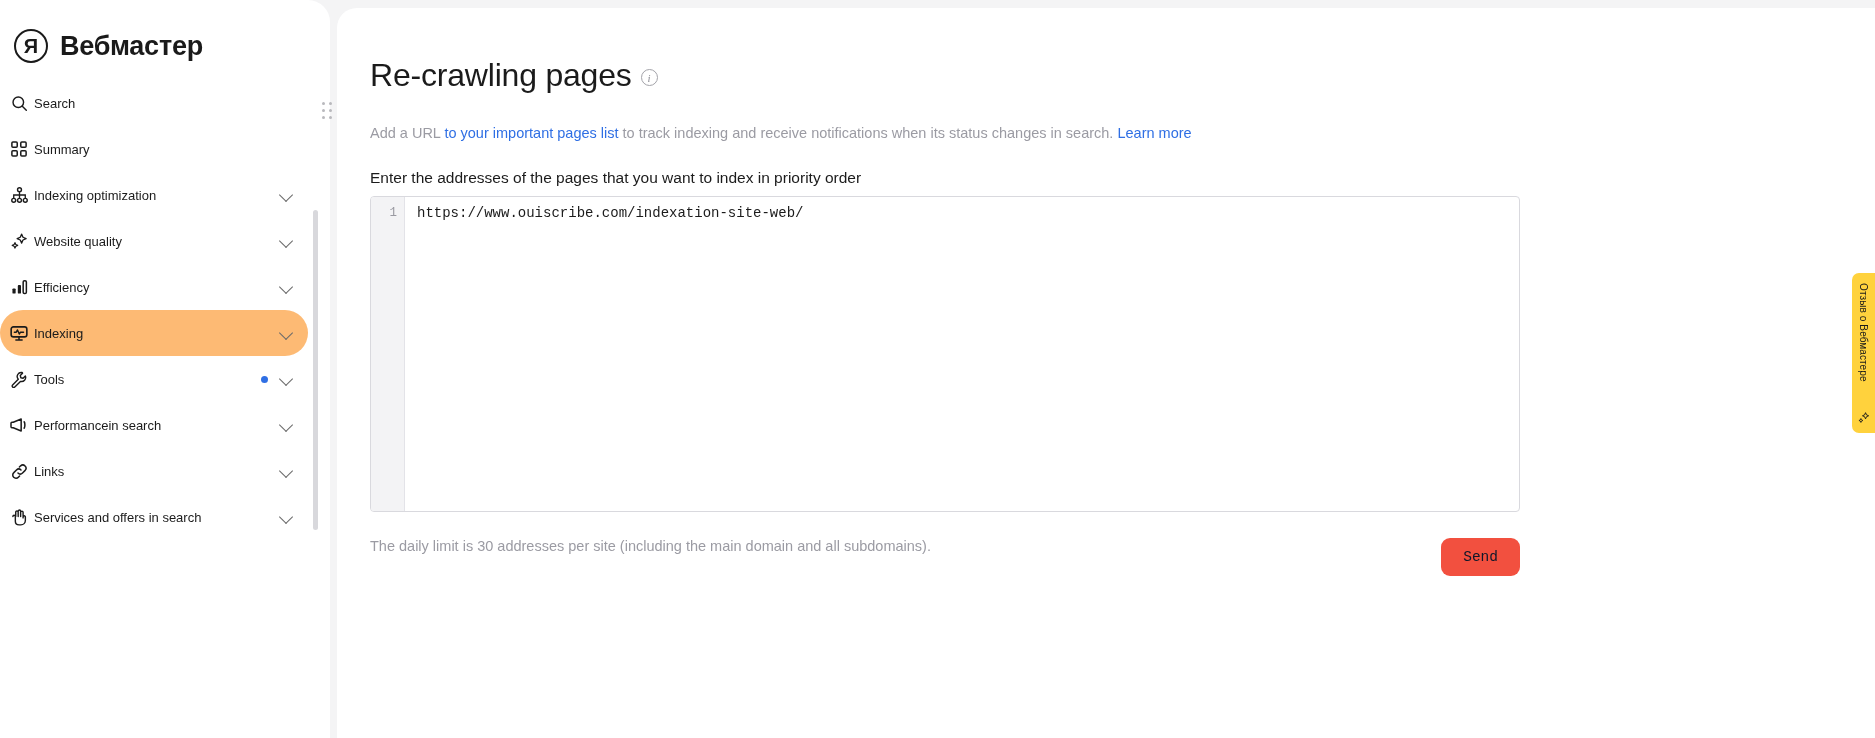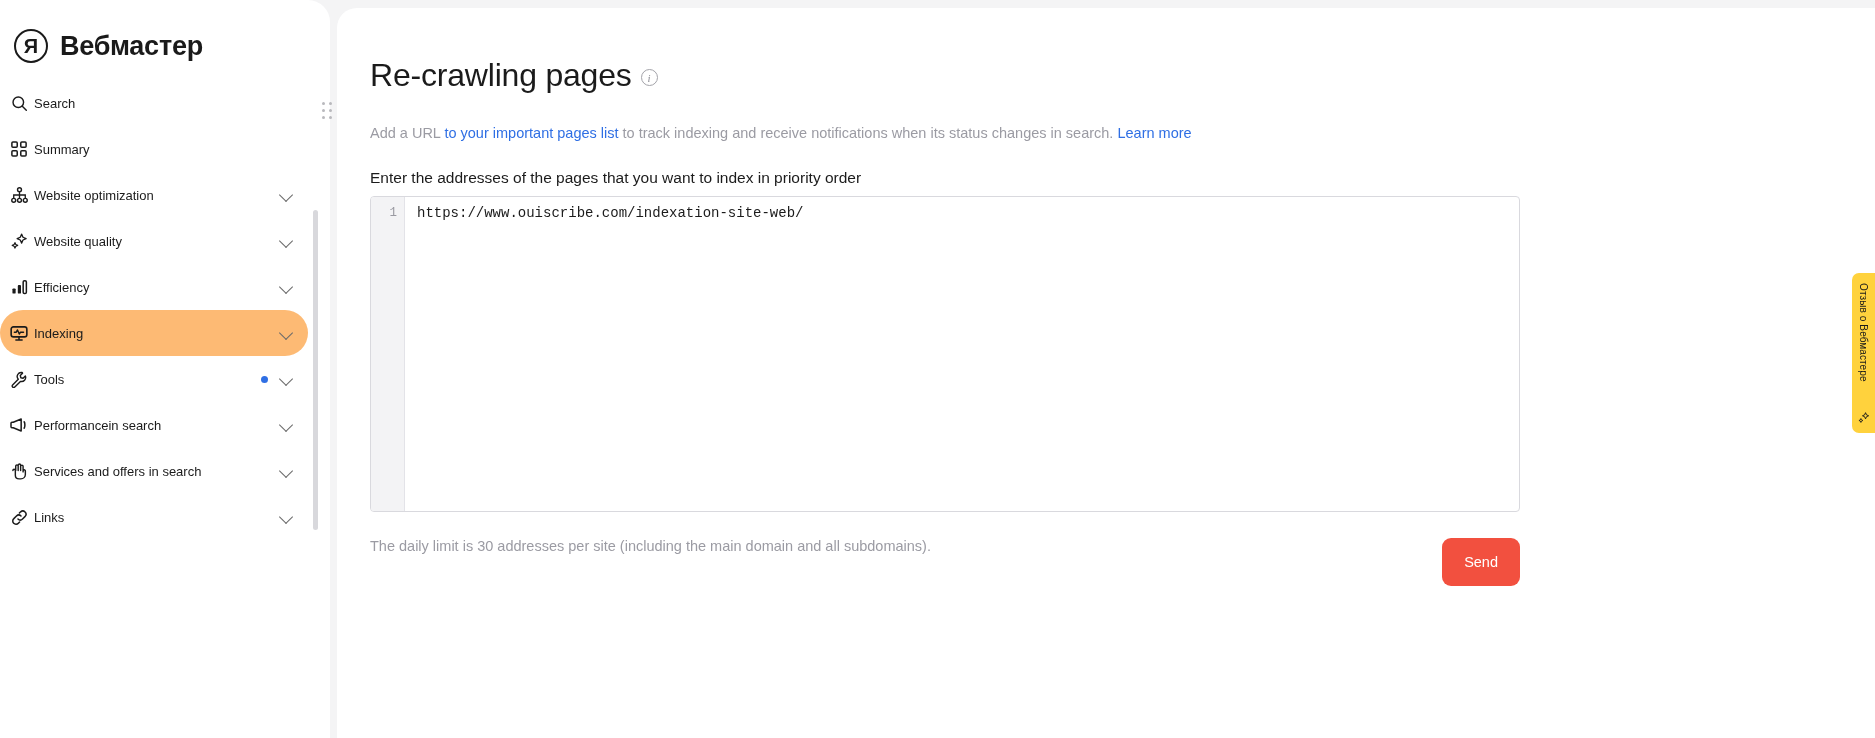--- a/index.html
+++ b/index.html
@@ -274,27 +274,27 @@
     width: 1150px;
     display: flex; align-items: flex-start;
     justify-content: space-between;
   }
   .limit-note {
     font-size: 14.5px;
     color: #9b9ba3;
   }
   .send-btn {
     background: #f2503f;
-    color: #ffffff;
+    color: #0f172a;
     border: none;
     border-radius: 9px;
-    height: 48px;
+    height: 38px;
     padding: 0 22px;
     font-size: 14.5px;
-    font-family: Liberation Sans, sans-serif;
+    font-family: Liberation Mono, monospace;
     cursor: pointer;
   }
 
   
   #feedback {
     position: absolute;
     right: 0; top: 273px;
     width: 23px; height: 160px;
     background: #ffd23d;
     border-top-left-radius: 7px;
@@ -354,21 +354,21 @@
       <div class="nav-item">
         <span class="nav-ico">
           <svg width="17" height="16" viewBox="0 0 19 18" fill="none">
               <circle cx="9.5" cy="3" r="2.2" stroke="#1b1b1b" stroke-width="1.6"></circle>
               <circle cx="3" cy="15" r="2.2" stroke="#1b1b1b" stroke-width="1.6"></circle>
               <circle cx="9.5" cy="15" r="2.2" stroke="#1b1b1b" stroke-width="1.6"></circle>
               <circle cx="16" cy="15" r="2.2" stroke="#1b1b1b" stroke-width="1.6"></circle>
               <path d="M9.5 5.4v3.4M3 12.6V9h13v3.6M9.5 8.8v3.8" stroke="#1b1b1b" stroke-width="1.5"></path>
             </svg>
         </span>
-        <span class="nav-label">Website optimization</span>
+        <span class="nav-label">Indexing optimization</span>
         <span class="nav-chev"></span>
       </div>
 
       <div class="nav-item">
         <span class="nav-ico">
           <svg width="17" height="17" viewBox="0 0 18 18" fill="none">
               <path d="M11.2 1.2l1.5 3.3 3.3 1.4-3.3 1.5-1.5 3.3-1.4-3.3L6.5 5.9l3.3-1.4 1.4-3.3z" stroke="#1b1b1b" stroke-width="1.4" stroke-linejoin="round"></path>
               <path d="M4.2 10.2l.9 2 2 .9-2 .9-.9 2-.9-2-2-.9 2-.9.9-2z" stroke="#1b1b1b" stroke-width="1.3" stroke-linejoin="round"></path>
             </svg>
         </span>
@@ -418,35 +418,35 @@
               <path d="M15 5.2c1 1 1 5.6 0 6.6" stroke="#1b1b1b" stroke-width="1.6" stroke-linecap="round"></path>
             </svg>
         </span>
         <span class="nav-label">Performancein search</span>
         <span class="nav-chev"></span>
       </div>
 
       <div class="nav-item">
         <span class="nav-ico">
           <svg width="17" height="17" viewBox="0 0 18 18" fill="none">
-              <path d="M5 8V3.4a1.3 1.3 0 112.6 0V8m0 0V2.4a1.3 1.3 0 112.6 0V8m0 0V3.6a1.3 1.3 0 112.6 0V9.4m0 0v-1a1.2 1.2 0 112.4 0v3.8c0 2.6-2.1 4.6-4.7 4.6H8.6c-2.2 0-4-1.6-4-3.8V8a1.3 1.3 0 00-2.6 0" stroke="#1b1b1b" stroke-width="1.5" stroke-linecap="round" stroke-linejoin="round"></path>
-            </svg>
-        </span>
-        <span class="nav-label">Services and offers in search</span>
-        <span class="nav-chev"></span>
-      </div>
-
-      <div class="nav-item">
-        <span class="nav-ico">
-          <svg width="17" height="17" viewBox="0 0 18 18" fill="none">
               <path d="M7.4 10.6a3.4 3.4 0 004.8 0l2.8-2.8a3.4 3.4 0 00-4.8-4.8l-1.3 1.3" stroke="#1b1b1b" stroke-width="1.6" stroke-linecap="round"></path>
               <path d="M10.6 7.4a3.4 3.4 0 00-4.8 0L3 10.2a3.4 3.4 0 104.8 4.8l1.3-1.3" stroke="#1b1b1b" stroke-width="1.6" stroke-linecap="round"></path>
             </svg>
         </span>
         <span class="nav-label">Links</span>
+        <span class="nav-chev"></span>
+      </div>
+
+      <div class="nav-item">
+        <span class="nav-ico">
+          <svg width="17" height="17" viewBox="0 0 18 18" fill="none">
+              <path d="M5 8V3.4a1.3 1.3 0 112.6 0V8m0 0V2.4a1.3 1.3 0 112.6 0V8m0 0V3.6a1.3 1.3 0 112.6 0V9.4m0 0v-1a1.2 1.2 0 112.4 0v3.8c0 2.6-2.1 4.6-4.7 4.6H8.6c-2.2 0-4-1.6-4-3.8V8a1.3 1.3 0 00-2.6 0" stroke="#1b1b1b" stroke-width="1.5" stroke-linecap="round" stroke-linejoin="round"></path>
+            </svg>
+        </span>
+        <span class="nav-label">Services and offers in search</span>
         <span class="nav-chev"></span>
       </div>
 
     </nav>
 
     <div class="sb-track"></div>
   </aside>
 
   <div class="drag-handle">
     <i></i>

